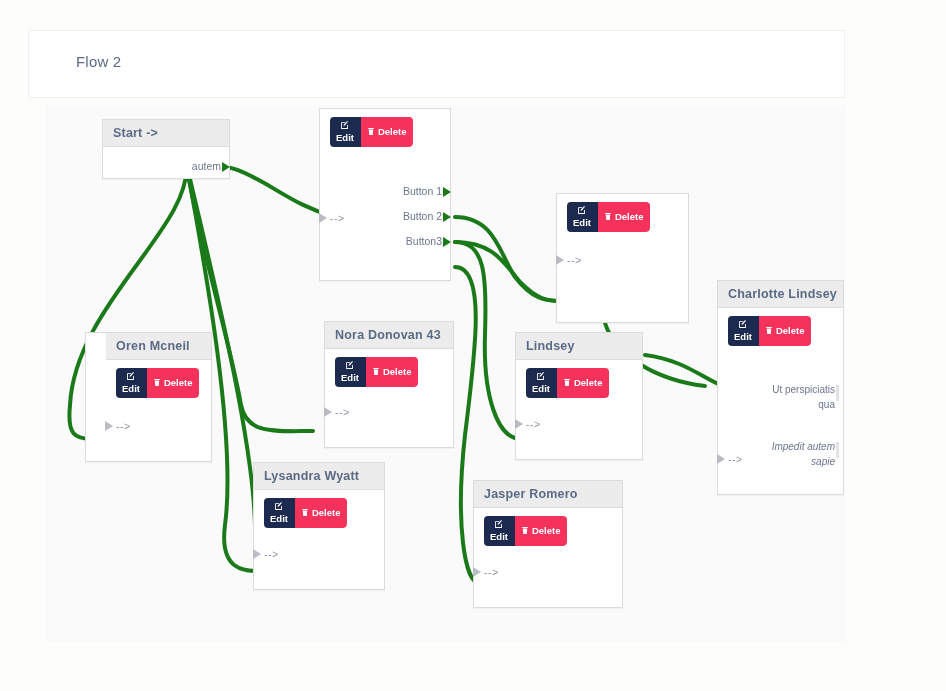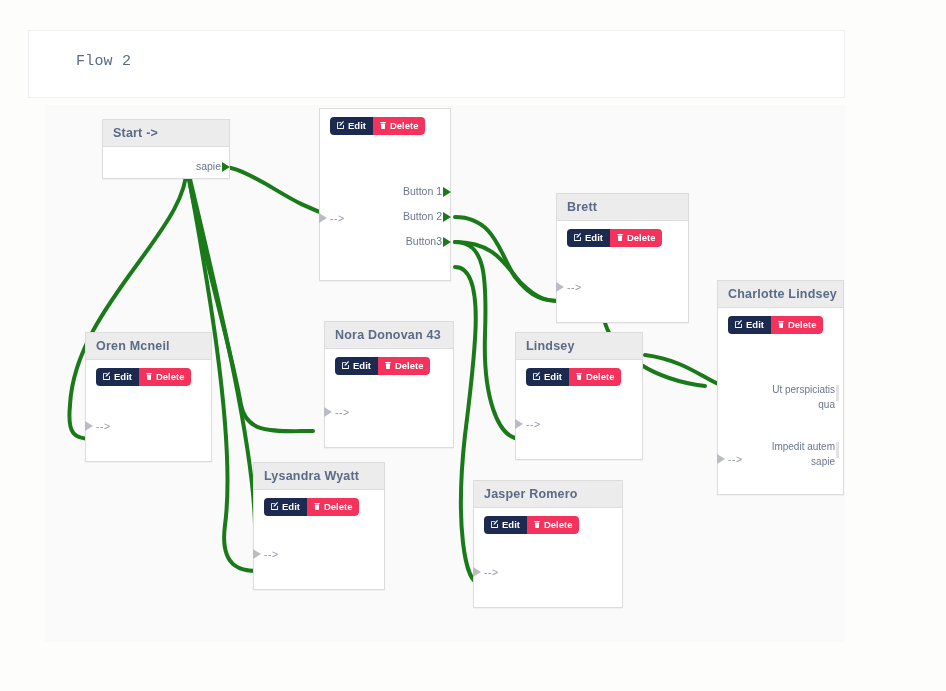--- a/index.html
+++ b/index.html
@@ -27,21 +27,20 @@
     border: 1px solid #f0f0f0;
     box-sizing: border-box;
   }
   .header-title {
     position: absolute;
     left: 47px;
     top: 22px;
     font-size: 15px;
     color: #5b6b86;
     letter-spacing: .2px;
-    font-family: Liberation Mono, monospace;
   }
   
   .canvas {
     position: absolute;
     left: 45px;
     top: 105px;
     width: 800px;
     height: 537px;
     background: #fafafa;
     overflow: hidden;
@@ -97,21 +96,21 @@
     gap: 3px;
     font-size: 9.5px;
     font-weight: bold;
     color: #ffffff;
     padding: 4px 7px 4px 6px;
     border: none;
     line-height: 1;
     cursor: pointer;
     font-family: "Liberation Sans", sans-serif;
   }
-  .btn-edit { background: #1b2a4e; }
+  .btn-edit { background: #1b2a4e; flex-direction: column; }
   .btn-delete { background: #f5325b; }
   .btn svg { display: block; }
   
   .port-in {
     position: absolute;
     left: 10px;
     font-size: 10.5px;
     color: #8a93a8;
     letter-spacing: .5px;
     white-space: nowrap;
@@ -183,21 +182,21 @@
         <path d="M 410,137 C 450,137 460,160 476,178 C 492,194 502,196 516,196" fill="none" stroke="#1a7a1a" stroke-width="4" stroke-linecap="round"></path>
         <path d="M 410,137 C 440,137 442,170 440,230 C 438,290 452,334 476,334" fill="none" stroke="#1a7a1a" stroke-width="4" stroke-linecap="round"></path>
         <path d="M 410,162 C 442,162 430,250 420,330 C 410,420 420,478 434,478" fill="none" stroke="#1a7a1a" stroke-width="4" stroke-linecap="round"></path>
         <path d="M 560,218 C 570,250 610,275 660,281" fill="none" stroke="#1a7a1a" stroke-width="4" stroke-linecap="round"></path>
         <path d="M 600,250 C 640,255 660,275 678,281" fill="none" stroke="#1a7a1a" stroke-width="4" stroke-linecap="round"></path>
       </svg>
     <div id="node-layer">
         <div class="node node-start" style="left: 57px; top: 14px; width: 128px; height: 60px;">
           <div class="node-header">Start -&gt;</div>
           <div class="node-body">
-            <div class="port-out" style="top: 12px;"><span>sapie</span><span class="port-out-marker green"></span></div>
+            <div class="port-out" style="top: 12px;"><span>autem</span><span class="port-out-marker green"></span></div>
           </div>
         </div>
         <div class="node" style="left: 274px; top: 3px; width: 132px; height: 173px;">
           <div class="node-body">
             <div class="btn-row">
               <div class="btn-group">
                 <button class="btn btn-edit" style="background: rgb(27, 42, 78);">
                   <svg width="9" height="9" viewBox="0 0 16 16">
                     <path fill="#ffffff" d="M2 2h7v1.6H3.6v8.8h8.8V7H14v7H2z"></path>
                     <path fill="#ffffff" d="M14.1 1.2 12.8 0l-6 6-.6 2.4L8.6 7.8z"></path>
@@ -213,21 +212,20 @@
                 </button>
               </div>
             </div>
             <div class="port-in" style="top: 103px;"><span class="port-in-marker"></span><span>--&gt;</span></div>
             <div class="port-out" style="top: 75px; padding-left: 6px;"><span>Button 1</span><span class="port-out-marker green"></span></div>
             <div class="port-out" style="top: 100px; text-align: right;"><span>Button 2</span><span class="port-out-marker green"></span></div>
             <div class="port-out" style="top: 125px;"><span>Button3</span><span class="port-out-marker green"></span></div>
           </div>
         </div>
         <div class="node" style="left: 511px; top: 88px; width: 133px; height: 130px;">
-          <div class="node-header">Brett</div>
           <div class="node-body">
             <div class="btn-row">
               <div class="btn-group">
                 <button class="btn btn-edit" style="background: rgb(27, 42, 78);">
                   <svg width="9" height="9" viewBox="0 0 16 16">
                     <path fill="#ffffff" d="M2 2h7v1.6H3.6v8.8h8.8V7H14v7H2z"></path>
                     <path fill="#ffffff" d="M14.1 1.2 12.8 0l-6 6-.6 2.4L8.6 7.8z"></path>
                   </svg>
                   <span>Edit</span>
                 </button>
@@ -259,24 +257,24 @@
                   <svg width="8" height="9" viewBox="0 0 16 16">
                     <path fill="#ffffff" d="M2.5 1h11v2h-11z"></path>
                     <path fill="#ffffff" d="M3.6 4h8.8l-.8 11H4.4z"></path>
                   </svg>
                   <span>Delete</span>
                 </button>
               </div>
             </div>
             <div class="port-in" style="top: 145px;"><span class="port-in-marker"></span><span>--&gt;</span></div>
             <div class="stack-out" style="top: 75px; width: 78px;"><span>Ut perspiciatis qua</span><span class="edge-nub" style="top: 2px;"></span></div>
-            <div class="stack-out" style="top: 132px; width: 78px;"><span>Impedit autem sapie</span><span class="edge-nub" style="top: 2px;"></span></div>
-          </div>
-        </div>
-        <div class="node" style="left: 40px; top: 227px; width: 127px; height: 130px;">
+            <div class="stack-out" style="top: 132px; width: 78px; font-style: italic;"><span>Impedit autem sapie</span><span class="edge-nub" style="top: 2px;"></span></div>
+          </div>
+        </div>
+        <div class="node" style="left: 40px; top: 227px; width: 127px; height: 130px; padding-left: 20px;">
           <div class="node-header">Oren Mcneil</div>
           <div class="node-body">
             <div class="btn-row">
               <div class="btn-group">
                 <button class="btn btn-edit" style="background: rgb(27, 42, 78);">
                   <svg width="9" height="9" viewBox="0 0 16 16">
                     <path fill="#ffffff" d="M2 2h7v1.6H3.6v8.8h8.8V7H14v7H2z"></path>
                     <path fill="#ffffff" d="M14.1 1.2 12.8 0l-6 6-.6 2.4L8.6 7.8z"></path>
                   </svg>
                   <span>Edit</span>

